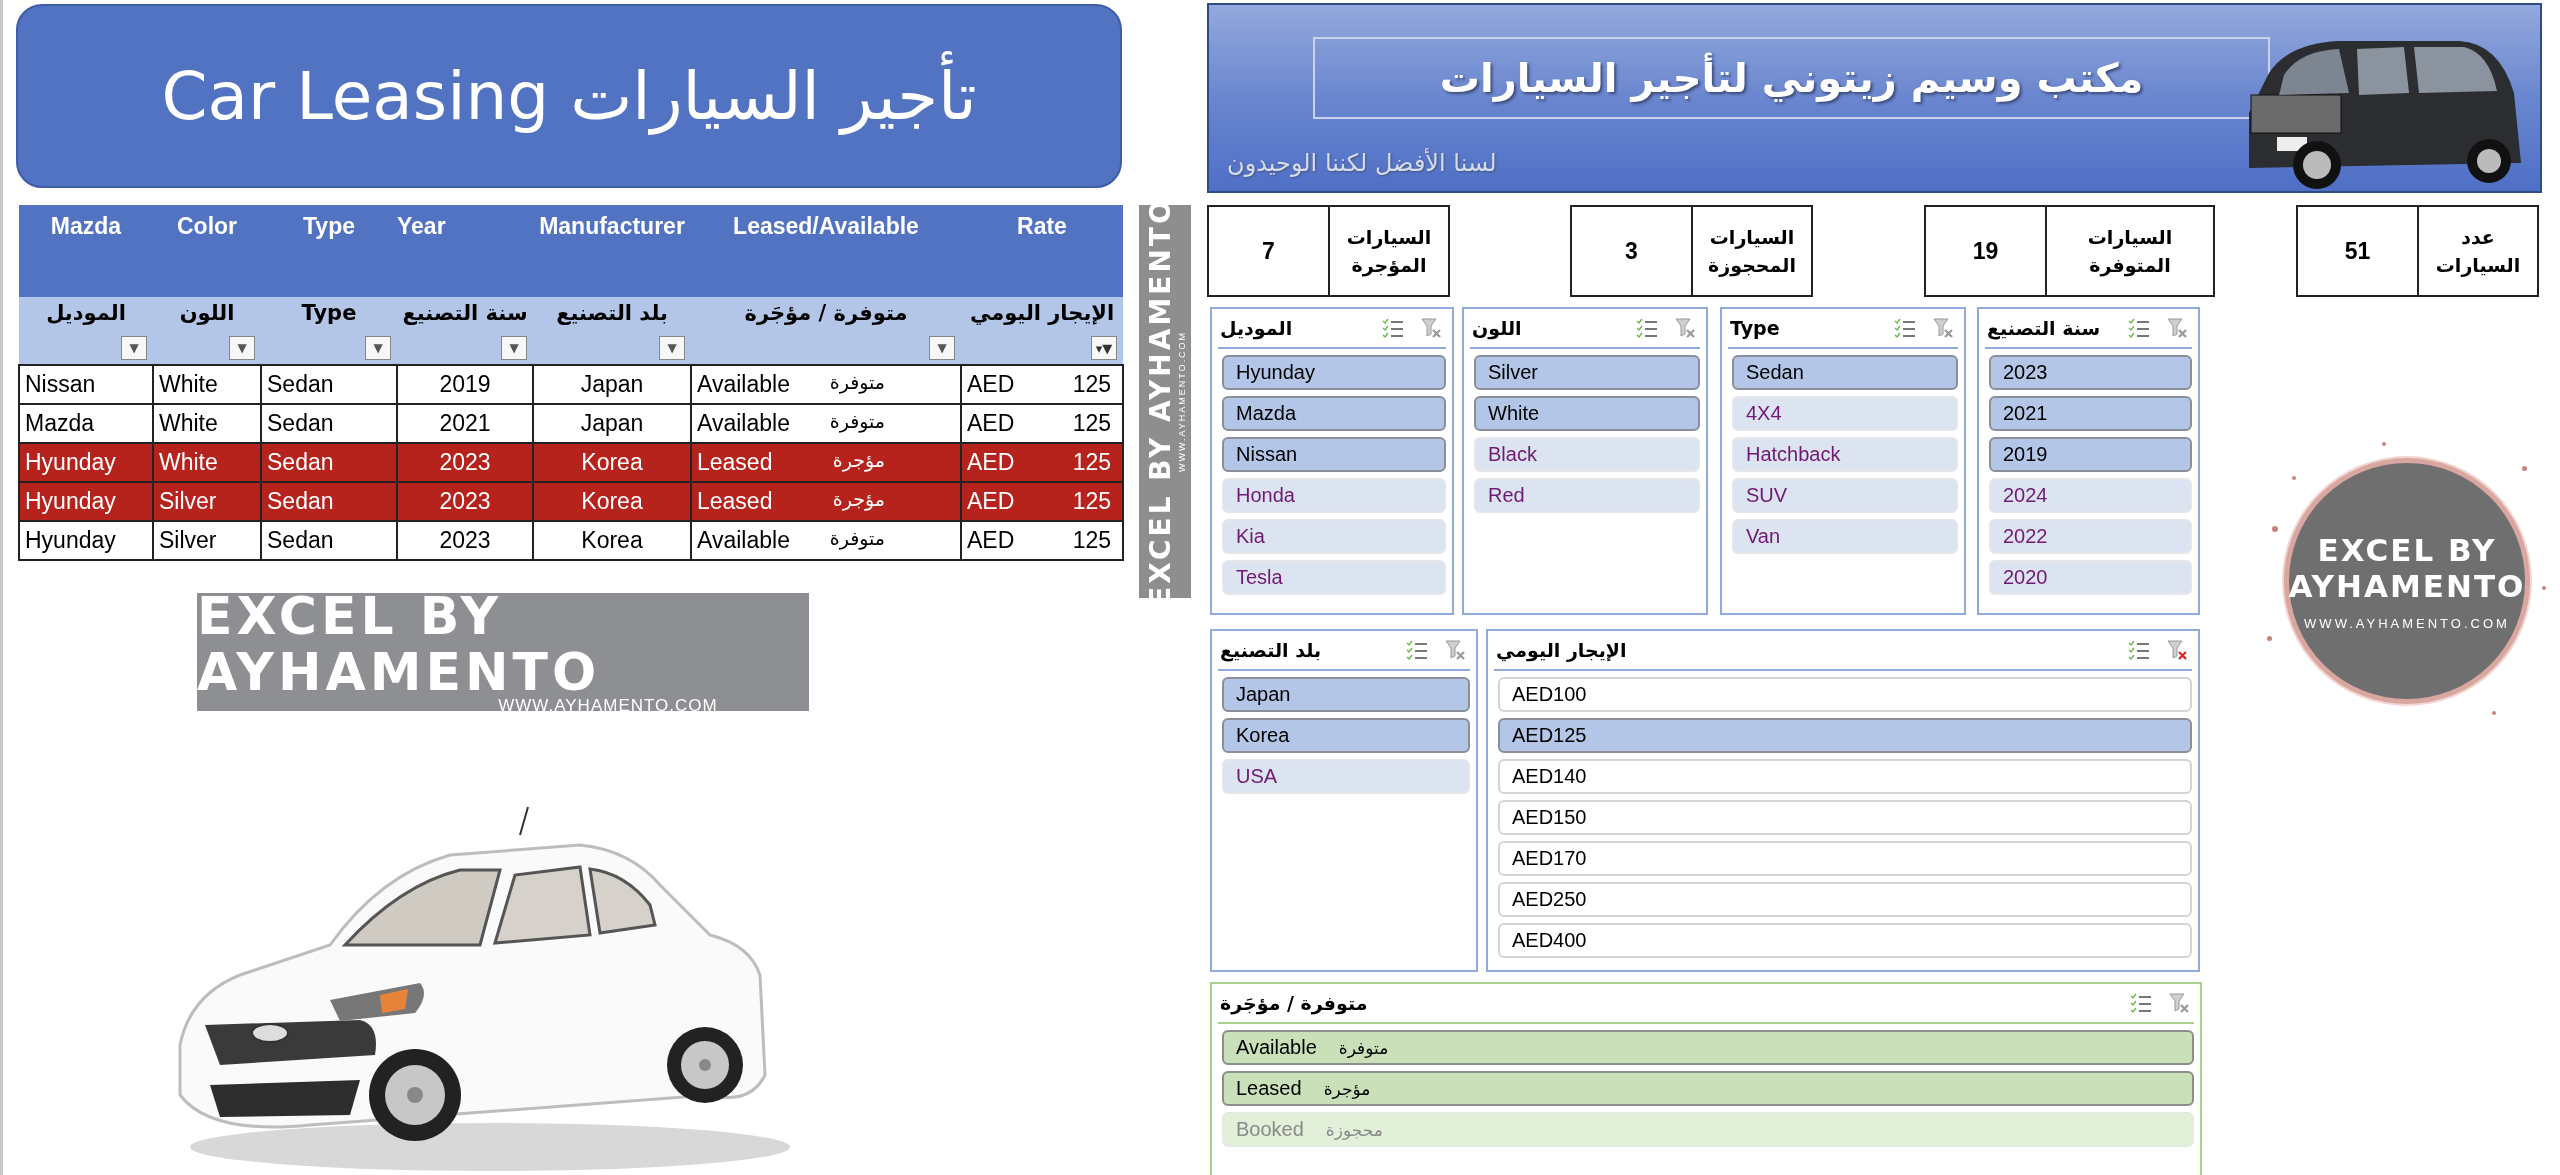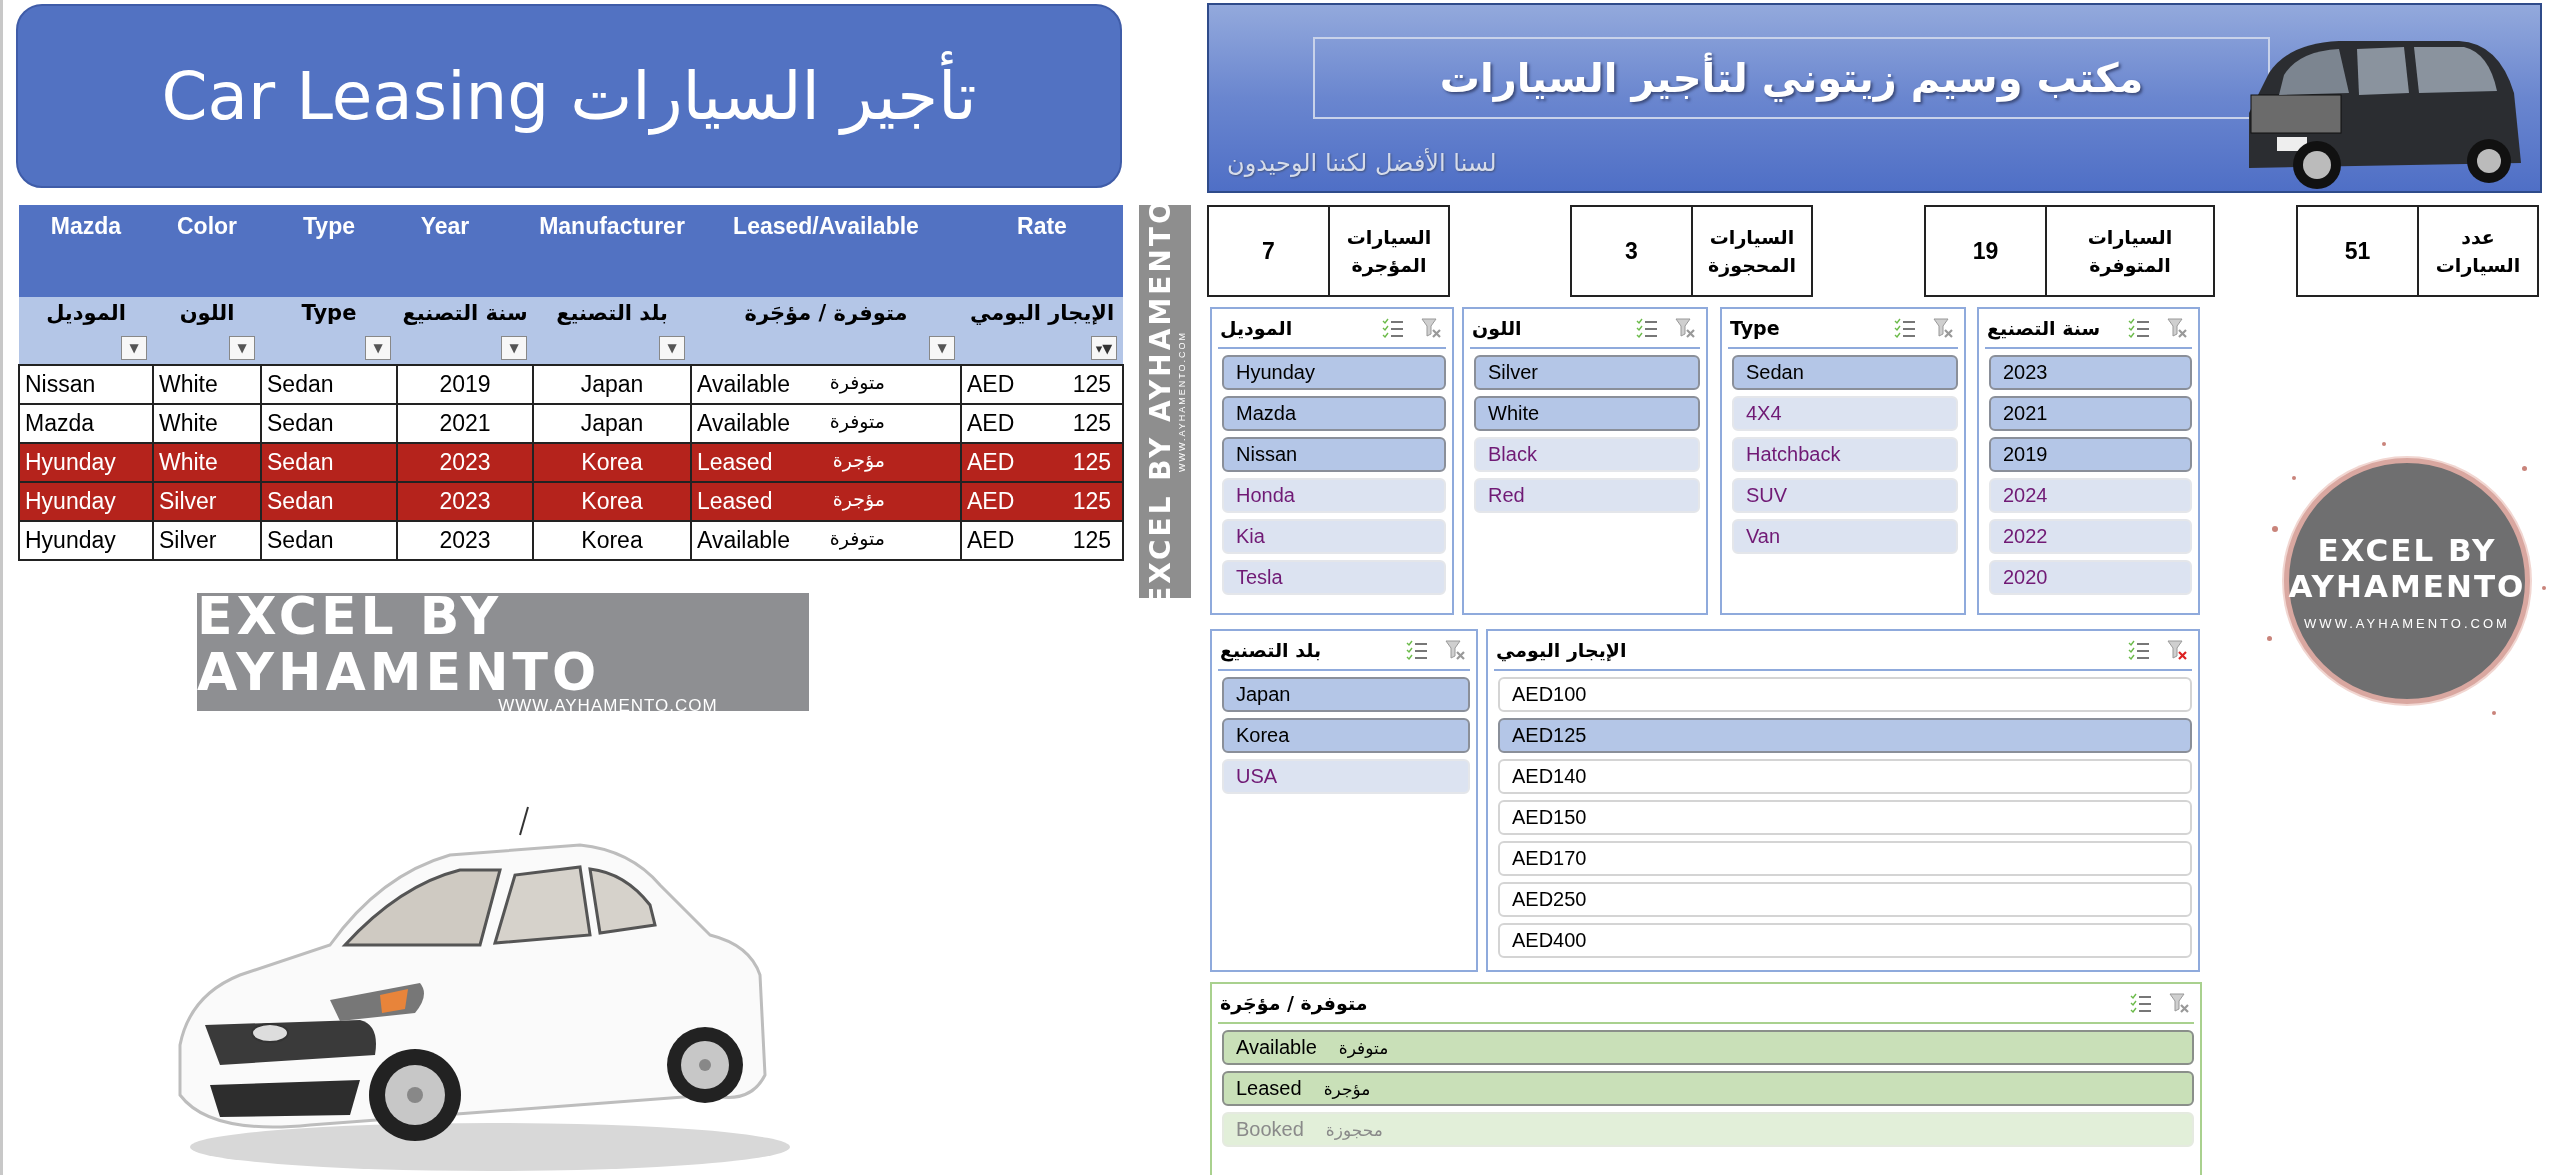--- a/index.html
+++ b/index.html
@@ -115,21 +115,21 @@
       <col style="width:136px">
     <col style="width:158px">
       <col style="width:270px">
       <col style="width:162px">
   </colgroup>
   <tbody>
       <tr class="hdr-en">
     <th>Mazda</th>
     <th>Color</th>
     <th>Type</th>
-    <th style="text-align:center;padding-right:40px">Year</th>
+    <th style="text-align:left;padding-right:40px">Year</th>
     <th>Manufacturer</th>
     <th>Leased/Available</th>
     <th>Rate</th>
   </tr>
   <tr class="hdr-ar">
     <th><span>الموديل</span><span class="dd">▼</span></th>
     <th><span>اللون</span><span class="dd">▼</span></th>
     <th><span>Type</span><span class="dd">▼</span></th>
     <th><span>سنة التصنيع</span><span class="dd">▼</span></th>
     <th><span>بلد التصنيع</span><span class="dd">▼</span></th>

